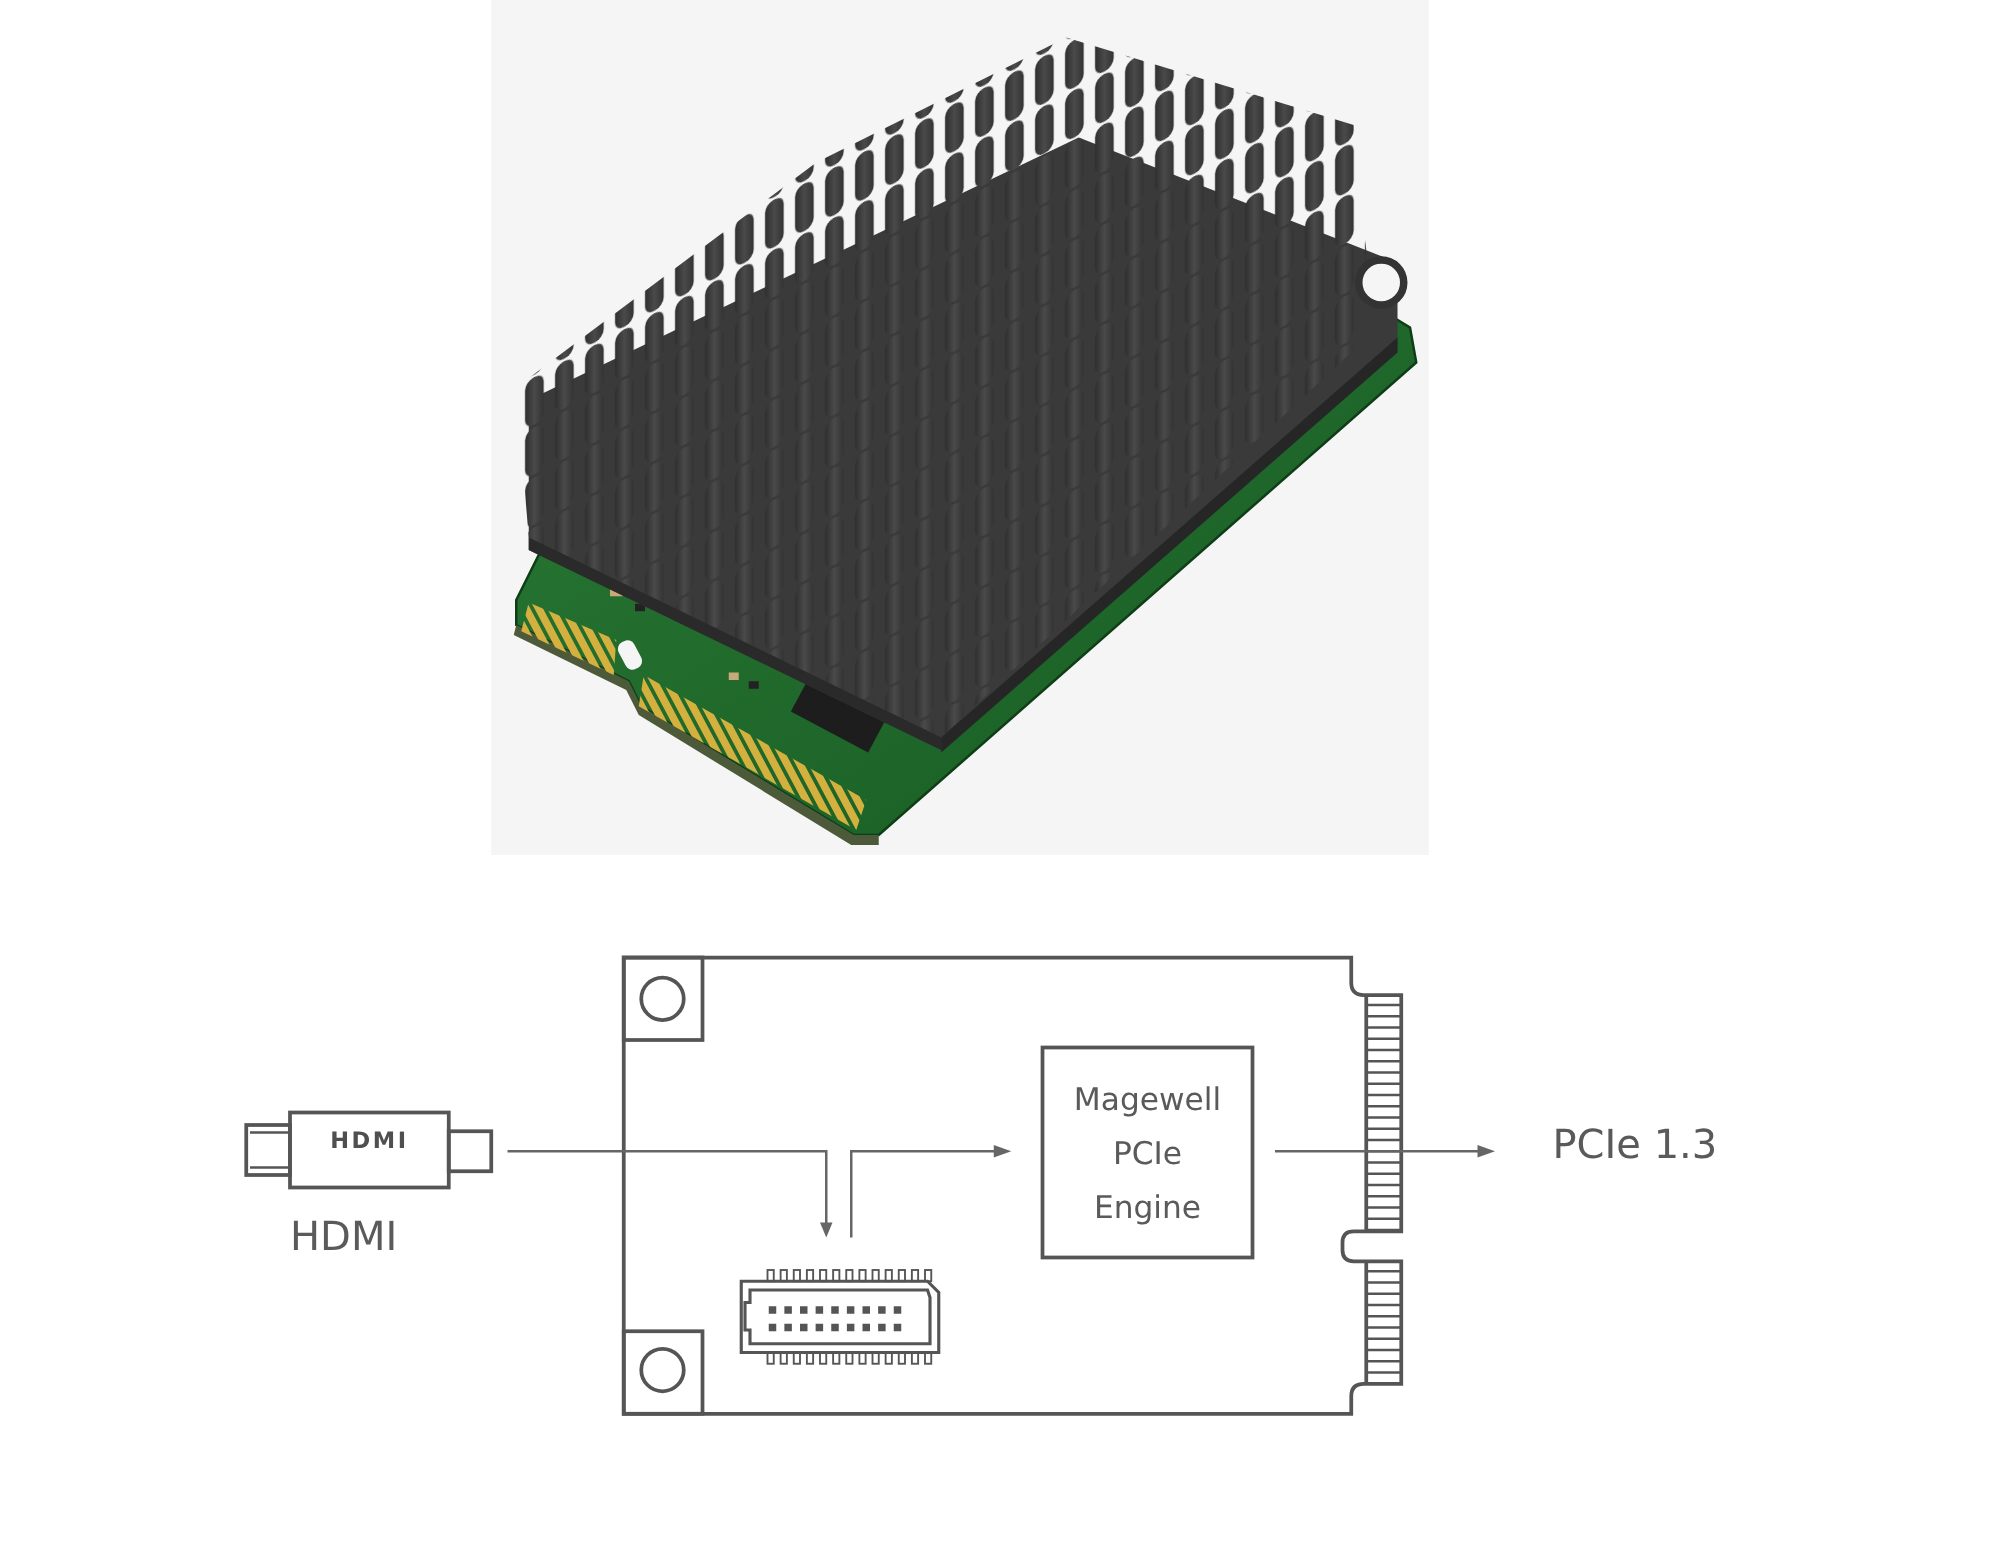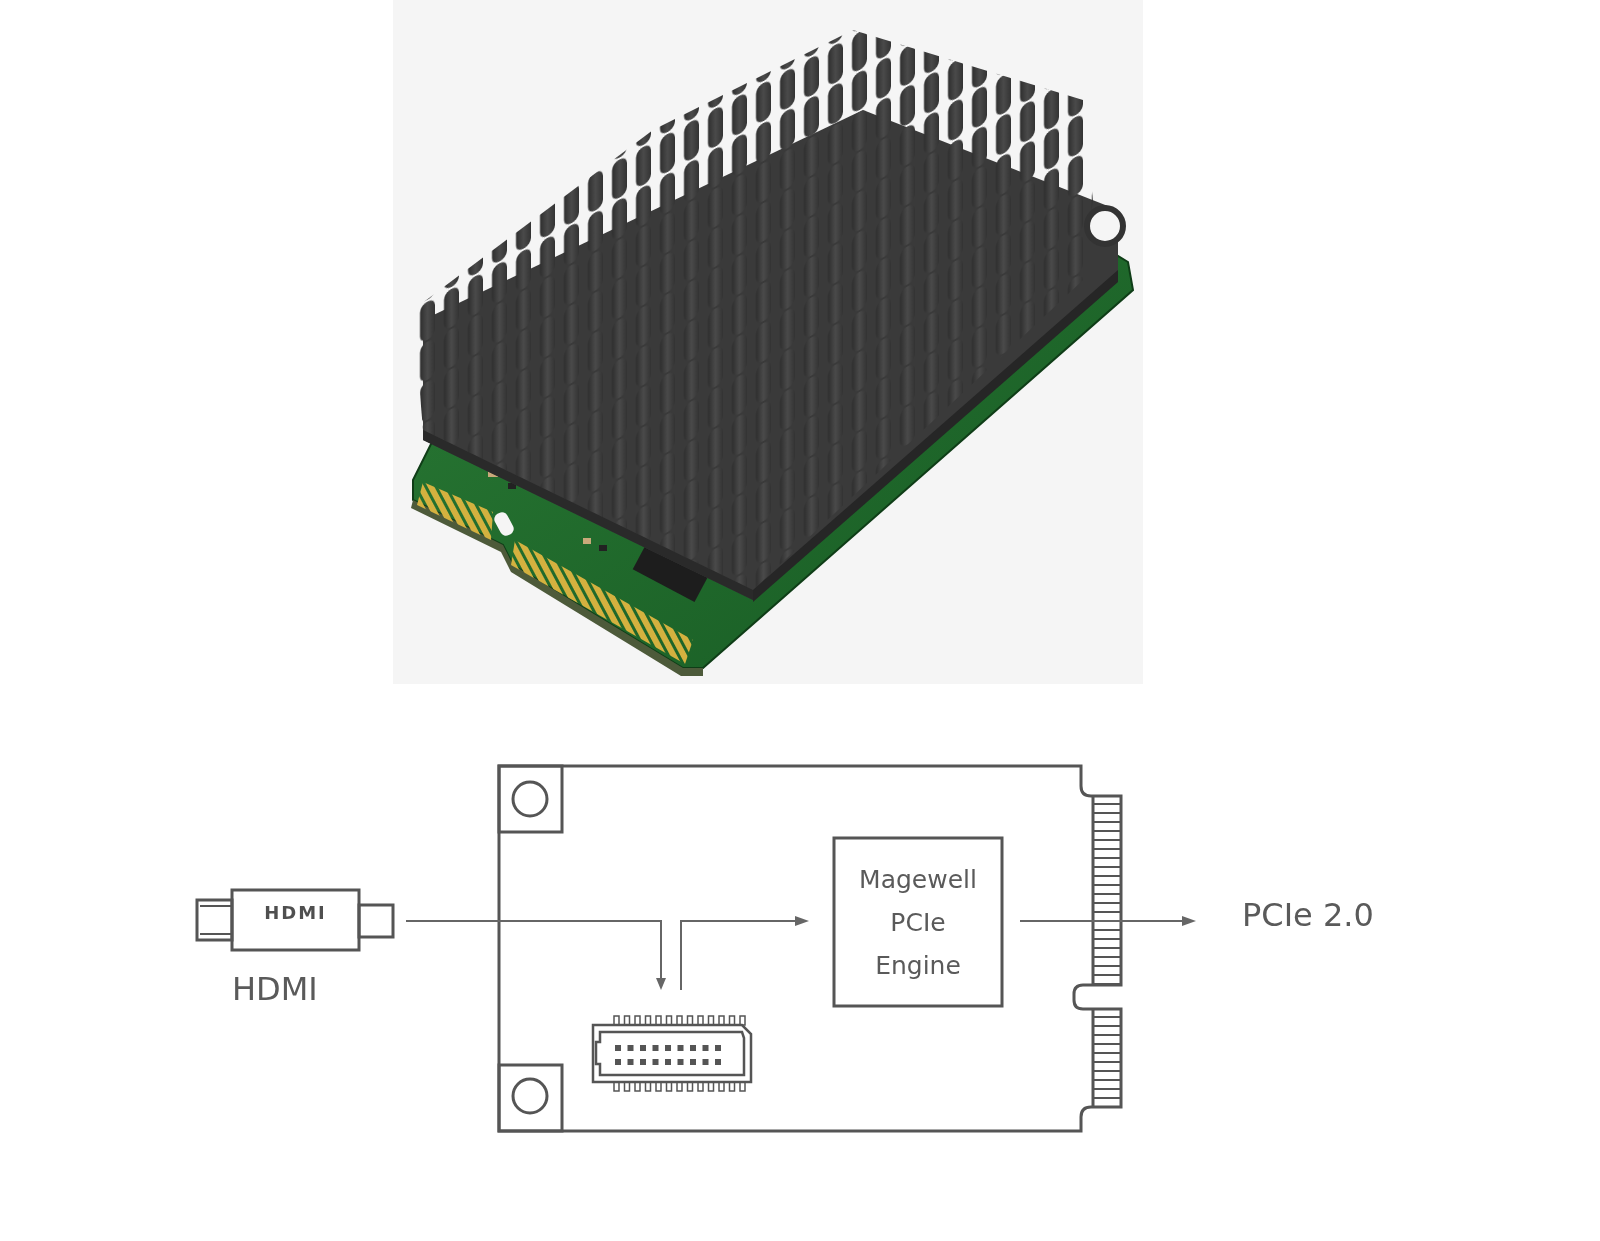--- a/index.html
+++ b/index.html
@@ -192,13 +192,13 @@
 </div>
 
 <div class="lbl hdmi-label">HDMI</div>
 
 <div class="engine">
   <span>Magewell</span>
   <span>PCIe</span>
   <span>Engine</span>
 </div>
 
-<div class="lbl pcie-label">PCIe 2.0</div>
+<div class="lbl pcie-label">PCIe 1.3</div>
 
 </body></html>

